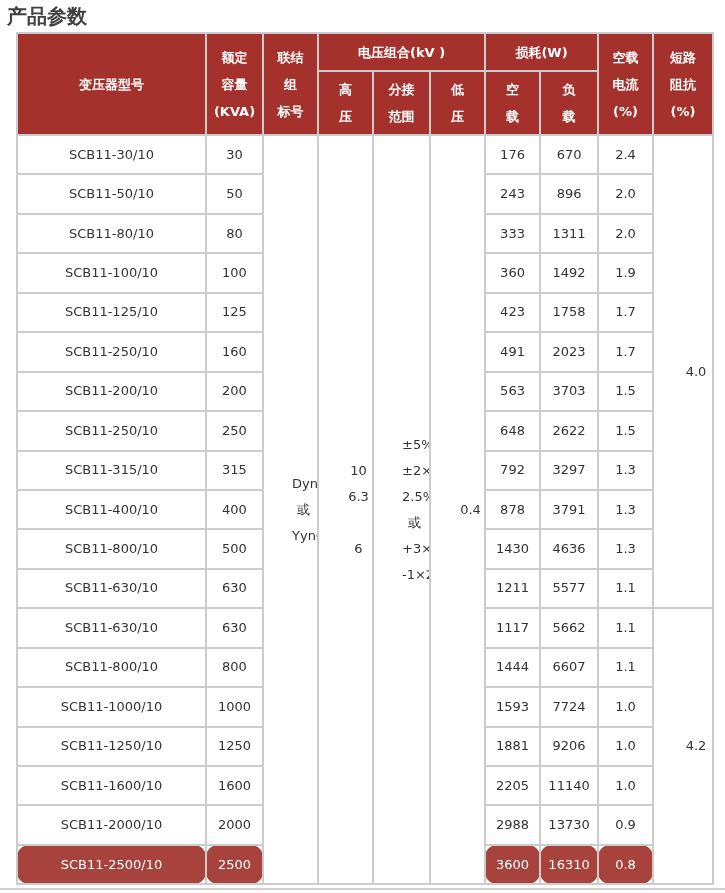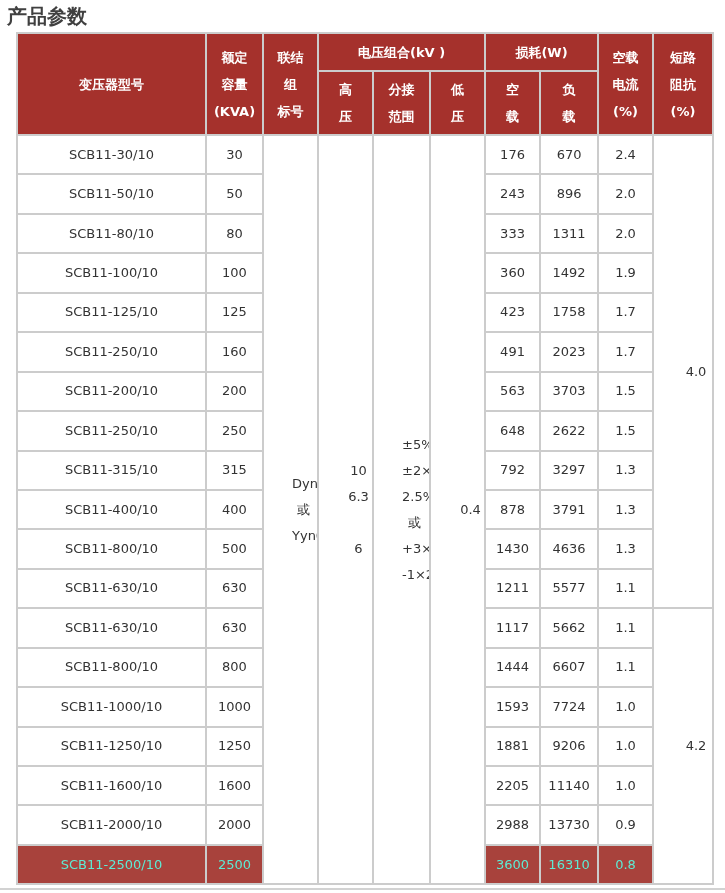--- a/index.html
+++ b/index.html
@@ -31,21 +31,21 @@
   }
   thead th{
     background:var(--header-bg);color:#ffffff;
     font-weight:bold;line-height:27px;text-align:center;
   }
   thead tr.h1{height:38px;}
   thead tr.h2{height:64px;}
   tbody tr{height:39.45px;}
   tbody td{color:var(--text);line-height:1.4;background:#ffffff;}
   tbody td.merged{line-height:26px;padding-left:28px;}
-  tbody td.hl{background:var(--highlight-bg);color:#5eead4;}
+  tbody td.hl{background:var(--highlight-bg);color:#ffffff;border-radius:12px;}
   .bottom-rule{
     width:725px;height:0;
     border-top:2px solid #d2d2d2;
     margin-top:3px;
   }
 </style>
 </head>
 <body>
 
 <h2 class="page-title">产品参数</h2>

